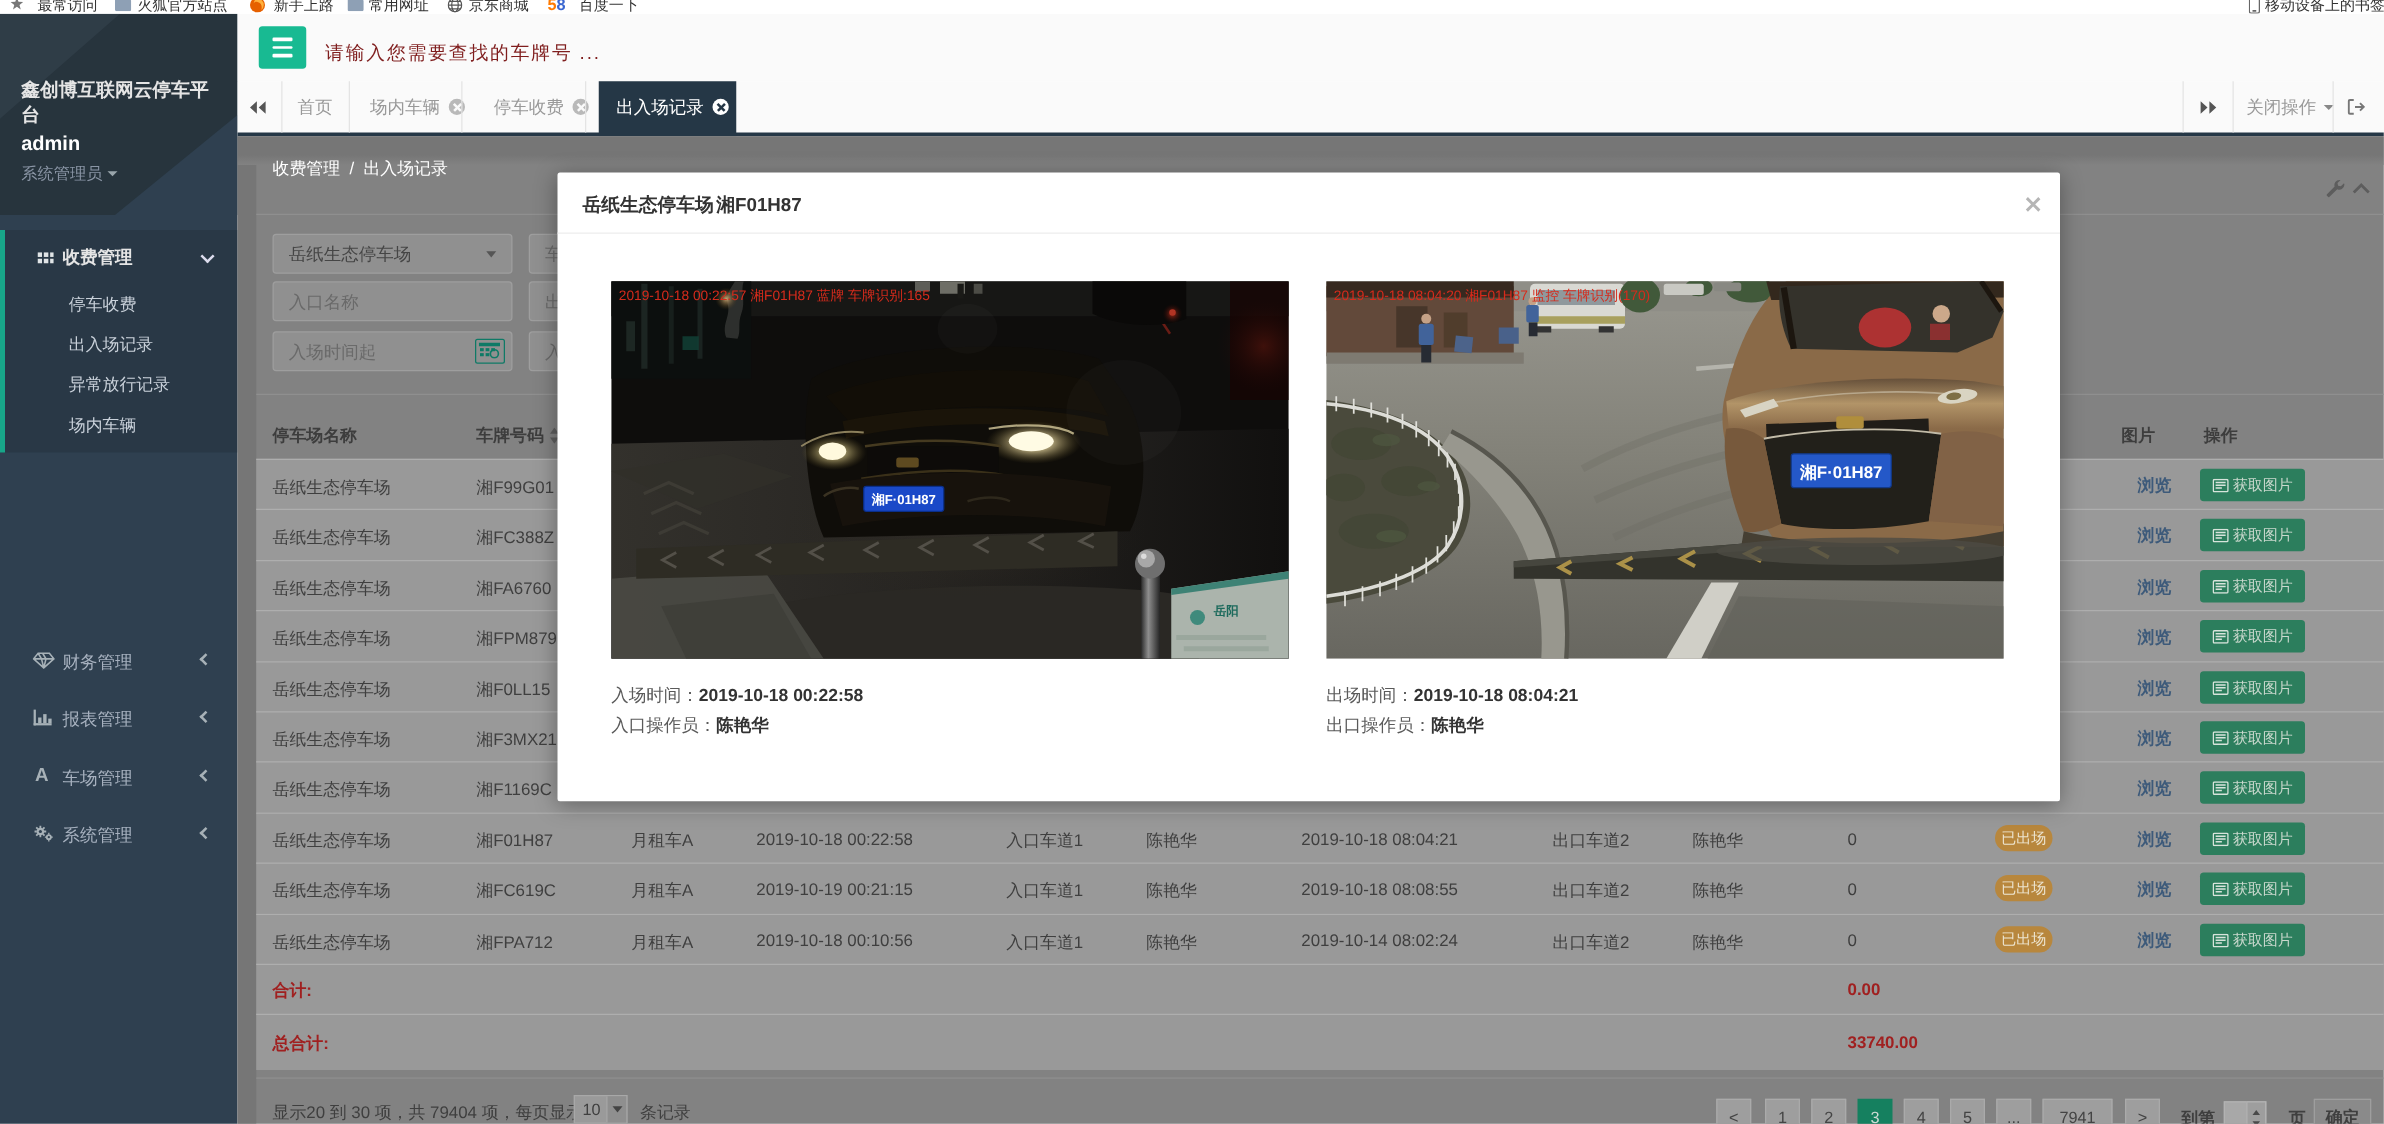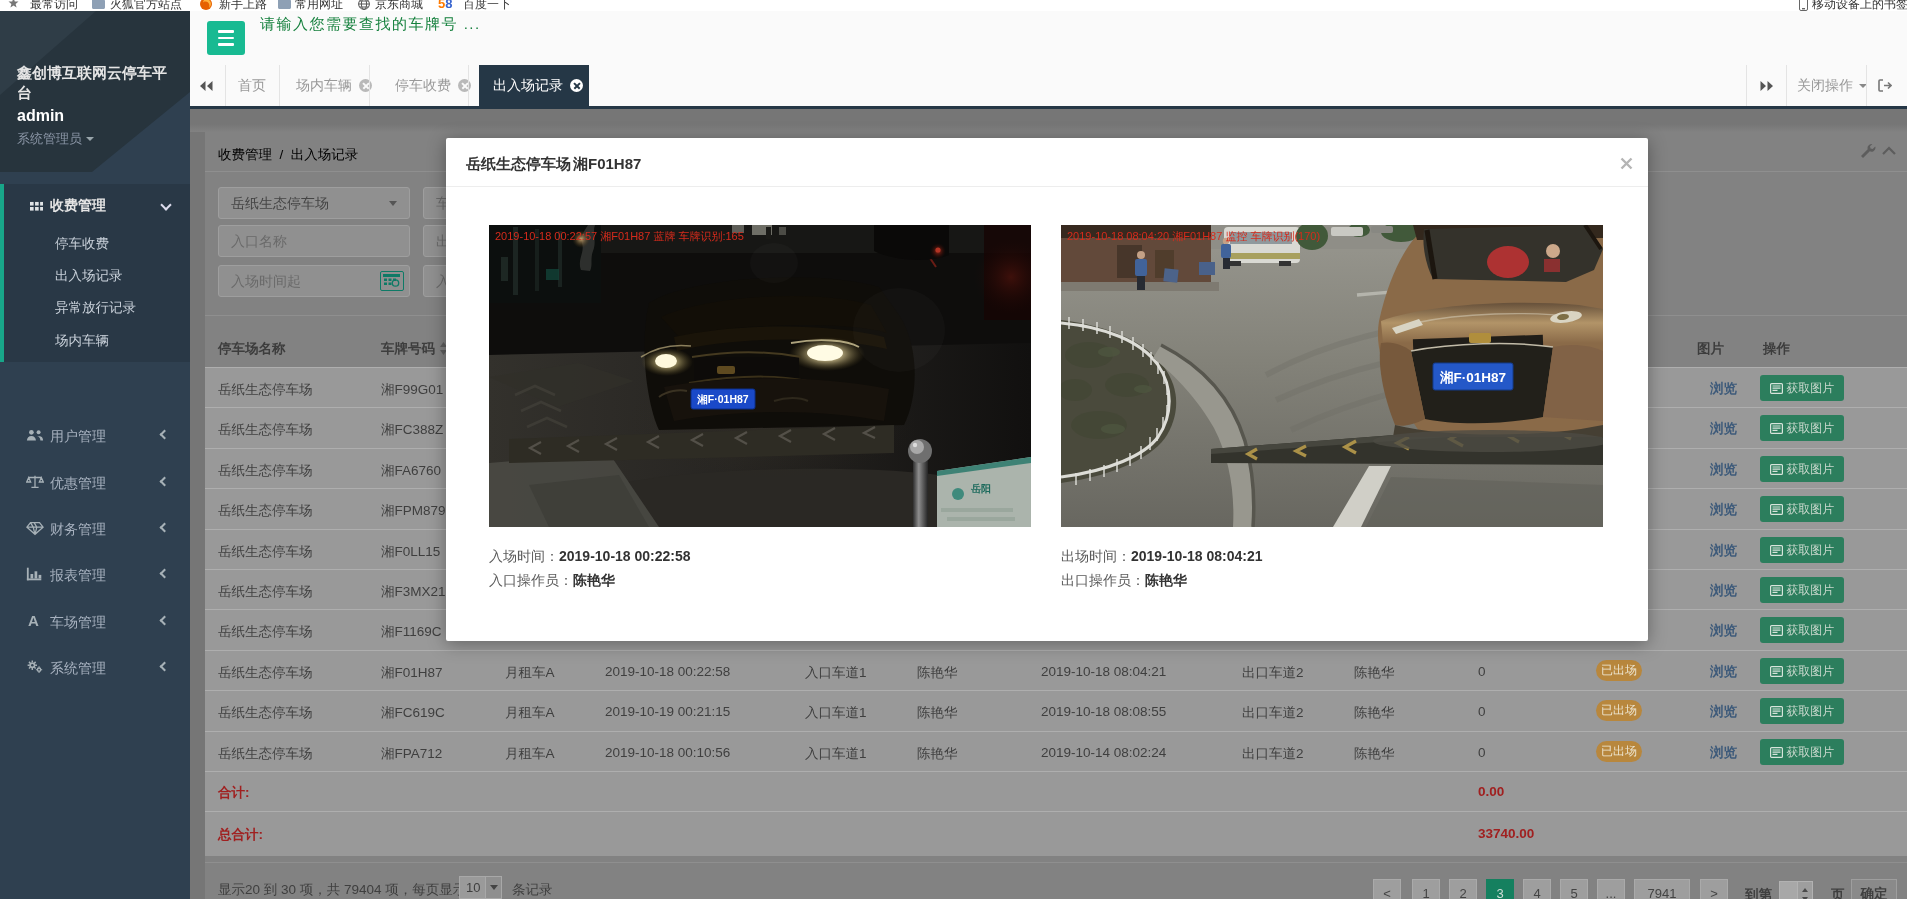--- a/index.html
+++ b/index.html
@@ -19,37 +19,37 @@
 .mi{position:absolute;left:0;width:190px;height:46px;color:#a7b1bf;font-size:14px}
 .mi .txt{position:absolute;left:50px;top:15px}
 .mi .ico{position:absolute;left:26px;top:14px;width:18px;height:16px}
 .mi .chev{position:absolute;right:22px;top:18px;width:7px;height:7px;border-left:2px solid #a7b1b7;border-bottom:2px solid #a7b1b7;transform:rotate(45deg)}
 .smi{position:absolute;left:55px;color:#c9d1da;font-size:13.5px}
 svg{display:block}
 
 #topbar{position:absolute;left:190px;top:11px;width:1717px;height:54px;background:#fafafa}
 #hamb{position:absolute;left:17px;top:10px;width:38px;height:34px;background:#18ba92;border-radius:3px}
 #hamb i{position:absolute;left:11px;width:16px;height:2.5px;background:#fff;border-radius:1px}
-#searchph{position:absolute;left:70px;top:4px;font-size:15px;color:#15803d;letter-spacing:1.5px}
+#searchph{position:absolute;left:70px;top:22px;font-size:15px;color:#7f1d1d;letter-spacing:1.5px}
 
 #tabbar{position:absolute;left:190px;top:65px;width:1717px;height:44px;background:#fafafa;border-bottom:3px solid #253746}
 .vsep{position:absolute;top:0;width:1px;height:41px;background:#e4e4e4}
 .tab{position:absolute;top:0;height:41px;font-size:14px;color:#999;line-height:41px}
 .tabx{display:inline-block;width:13px;height:13px;border-radius:7px;background:#b9b9b9;position:relative;vertical-align:-2px;margin-left:7px}
 .tabx:before,.tabx:after{content:"";position:absolute;left:2.6px;top:5.8px;width:8px;height:1.6px;background:#fafafa}
 .tabx:before{transform:rotate(45deg)}.tabx:after{transform:rotate(-45deg)}
 #activetab{position:absolute;left:289px;top:0;width:110px;height:44px;background:#253746;color:#fff;font-size:14px;line-height:41px;text-align:left}
 #activetab .tabx{background:#fff}
 #activetab .tabx:before,#activetab .tabx:after{background:#253746}
 
 #content{position:absolute;left:190px;top:109px;width:1717px;height:790px;background:#828282;overflow:hidden}
 
 #band{position:absolute;left:0;top:0;width:1717px;height:15px;background:#767676}
 #band2{position:absolute;left:0;top:15px;width:1717px;height:8px;background:linear-gradient(#767676,#828282)}
-#crumbs{position:absolute;left:28px;top:37px;font-size:13.5px;color:#000000}
+#crumbs{position:absolute;left:28px;top:17px;font-size:13.5px;color:#ffffff}
 #crumbline{position:absolute;left:15px;top:62px;width:1702px;height:1px;background:#8f8f8f}
 .fbox{position:absolute;height:32px;background:#909090;border:1px solid #9e9e9e;border-radius:3px;font-size:14px;color:#6a6a6a;line-height:30px;padding-left:12px}
 #filterline{position:absolute;left:15px;top:206px;width:1702px;height:1px;background:#8f8f8f}
 .th{position:absolute;font-size:13.5px;font-weight:bold;color:#3d3d3d}
 .rows{position:absolute;left:15px;top:258px;width:1702px}
 .trow{position:absolute;left:0;width:1702px;height:41px;background:#999999;border-top:1px solid #aeaeae}
 .td{position:absolute;top:13px;font-size:13.5px;color:#3f3f3f;white-space:nowrap}
 .badge{position:absolute;top:9px;left:1391px;width:46px;height:21px;background:#b8873d;border-radius:11px;color:#ece4cf;font-size:12px;text-align:center;line-height:21px}
 .lk{position:absolute;top:12px;left:1505px;font-size:13.5px;font-weight:bold;color:#3d5a7a}
 .gbtn{position:absolute;top:7px;left:1555px;width:84px;height:26px;background:#2c7e5d;border-radius:3px;color:#c9d8cd;font-size:12px;line-height:26px;text-align:center}
@@ -108,42 +108,20 @@
           <rect x="14" y="8" width="4" height="5"></rect>
         </g>
       </svg>
     <span class="txt" style="top:13px;left:50px">收费管理</span>
     <span style="position:absolute;right:20px;top:17px;width:8px;height:8px;border-left:2px solid #dde;border-bottom:2px solid #dde;transform:rotate(-45deg)"></span>
   </div>
   <div class="smi" style="top:224px">停车收费</div>
   <div class="smi" style="top:256px">出入场记录</div>
   <div class="smi" style="top:288px">异常放行记录</div>
   <div class="smi" style="top:321px">场内车辆</div>
-  <div class="mi" style="top:402px">
-    <svg class="ico" viewBox="0 0 20 16">
-        <g fill="#a7b1b7">
-          <circle cx="6" cy="5" r="2.6"></circle>
-          <path d="M1 14c0-3 2.2-5 5-5s5 2 5 5z"></path>
-          <circle cx="14" cy="5" r="2.2"></circle>
-          <path d="M12 9.3c2.3.2 4 1.8 4 4.7h3c0-3-1.7-4.7-4-4.7-1.2 0-2.2.4-3 0z"></path>
-        </g>
-      </svg>
-    <span class="txt">用户管理</span>
-      <span class="chev"></span>
-  </div>
-  <div class="mi" style="top:449px">
-    <svg class="ico" viewBox="0 0 20 16">
-        <g stroke="#a7b1b7" stroke-width="1.4" fill="none">
-          <path d="M10 1v13M3 3h14M10 14h-4m4 0h4"></path>
-          <path d="M3 3l-2.2 5h4.4zM17 3l-2.2 5h4.4z"></path>
-        </g>
-      </svg>
-    <span class="txt">优惠管理</span>
-      <span class="chev"></span>
-  </div>
   <div class="mi" style="top:495px">
     <svg class="ico" viewBox="0 0 20 16">
         <path fill="none" stroke="#a7b1b7" stroke-width="1.4" d="M5 2h10l4 5-9 8-9-8zM1 7h18M5 2L8 7l2 8 2-8-3-5"></path>
       </svg>
     <span class="txt">财务管理</span>
       <span class="chev"></span>
   </div>
   <div class="mi" style="top:541px">
     <svg class="ico" viewBox="0 0 20 16">
         <g fill="#a7b1b7">

